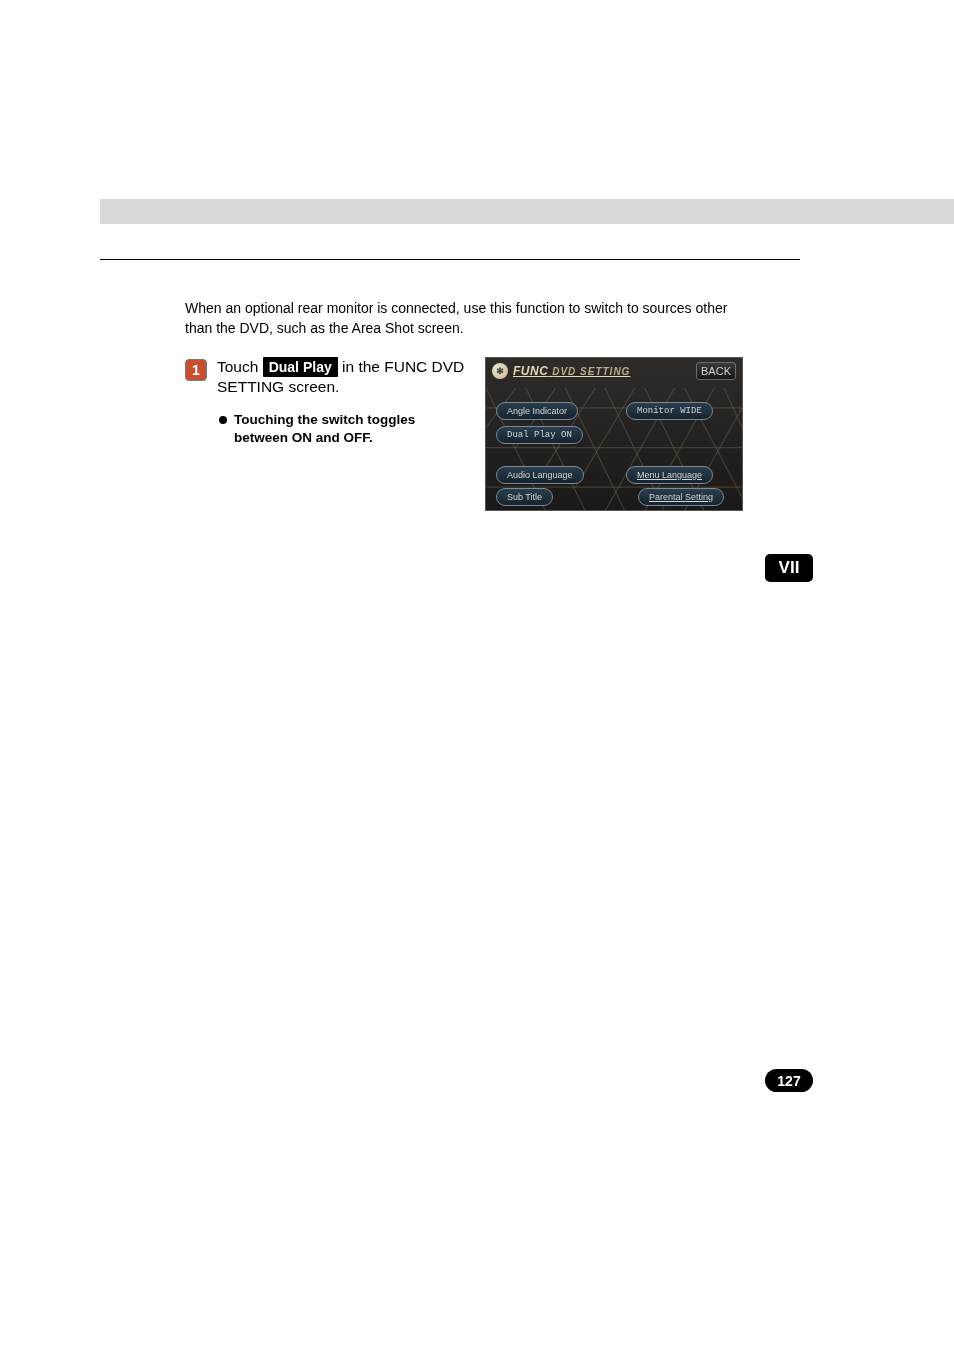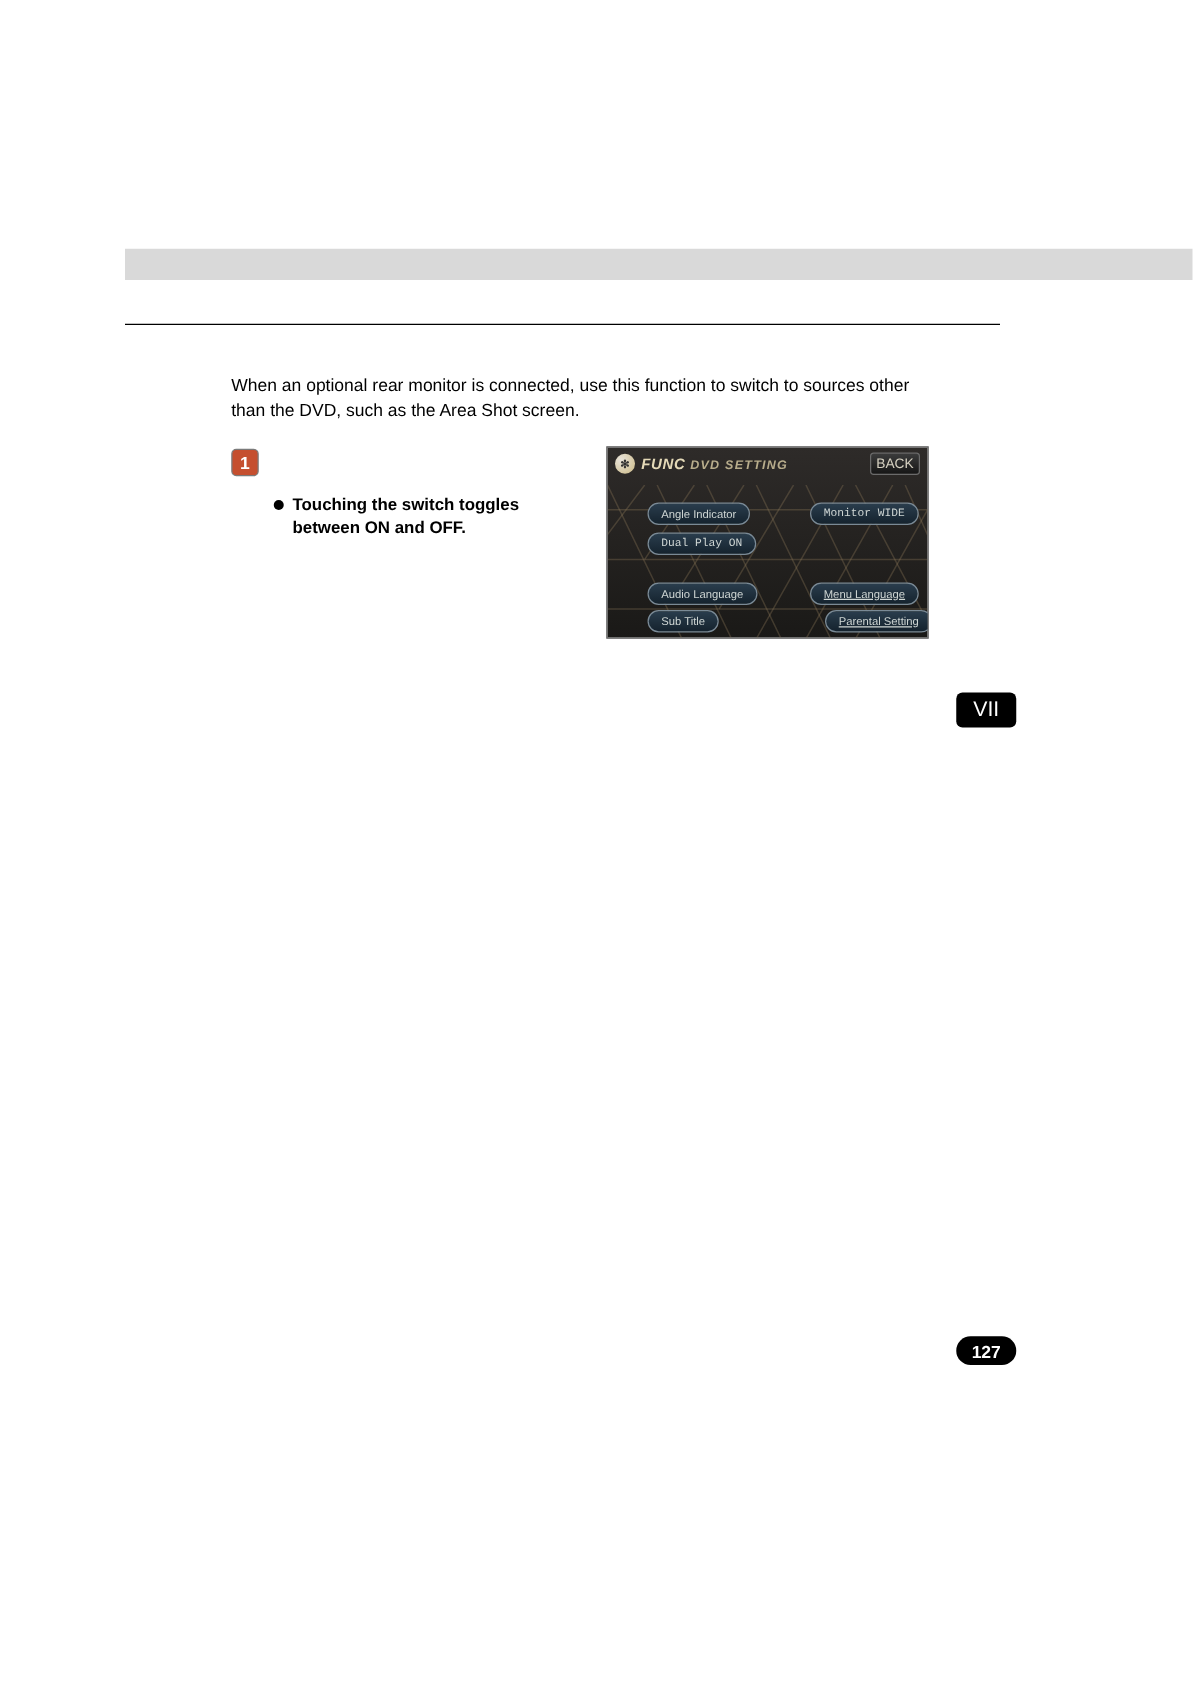--- a/index.html
+++ b/index.html
@@ -132,20 +132,21 @@
       margin-right: 5px;
       display:flex;align-items:center;justify-content:center;
       font-size:9px;color:#333;font-weight:bold;
     }
     .shot-title {
       font-style: italic;
       font-weight: bold;
       font-size: 12px;
       color: #e4d9b7;
       letter-spacing: 0.5px;
+      text-decoration: underline;
     }
     .shot-title .sub { font-size: 10px; letter-spacing: 1px; color: #b8ad8c; font-weight: bold; }
     .shot-back {
       position: absolute;
       right: 6px;
       top: 4px;
       width: 40px;
       height: 18px;
       background: linear-gradient(#3b3b3b, #161616);
       border: 1px solid #6b6b6b;
@@ -174,32 +175,31 @@
       position: absolute;
       height: 18px;
       background: linear-gradient(#2a3d4d, #15232e);
       border: 1px solid #7a8a96;
       border-radius: 9px;
       color: #cfd6d4;
       font-size: 9px;
       line-height: 16px;
       padding: 0 10px;
       white-space: nowrap;
-      margin-left: 22px;
     }
     
     .section-tab {
       position: absolute;
       right: 141px;
       top: 554px;
       width: 48px;
       height: 28px;
       background: #000;
       color: #fff;
-      font-weight: normal;
+      font-weight: bold;
       font-size: 17px;
       display: flex;
       align-items: center;
       justify-content: center;
       border-radius: 5px;
     }
     .page-num {
       position: absolute;
       right: 141px;
       top: 1069px;
@@ -221,20 +221,23 @@
 <div class="gray-band"></div>
 <div class="hr-line"></div>
 
 <div class="content">
   <div class="intro-text">When an optional rear monitor is connected, use this function to switch to sources other than the DVD, such as the Area Shot screen.</div>
 
   <div class="two-col">
     <div class="left-col">
       <div class="step-row">
         <div class="step-badge">1</div>
+        <div class="step-text">
+          <span>Touch </span><span class="dual-play-btn">Dual Play</span><span> in the FUNC DVD SETTING screen.</span>
+        </div>
       </div>
       <div class="bullet-block">
         <div class="bullet-dot"></div>
         <div>Touching the switch toggles between ON and OFF.</div>
       </div>
     </div>
 
     <div class="right-col">
       <div class="screenshot">
         <div class="shot-header">

